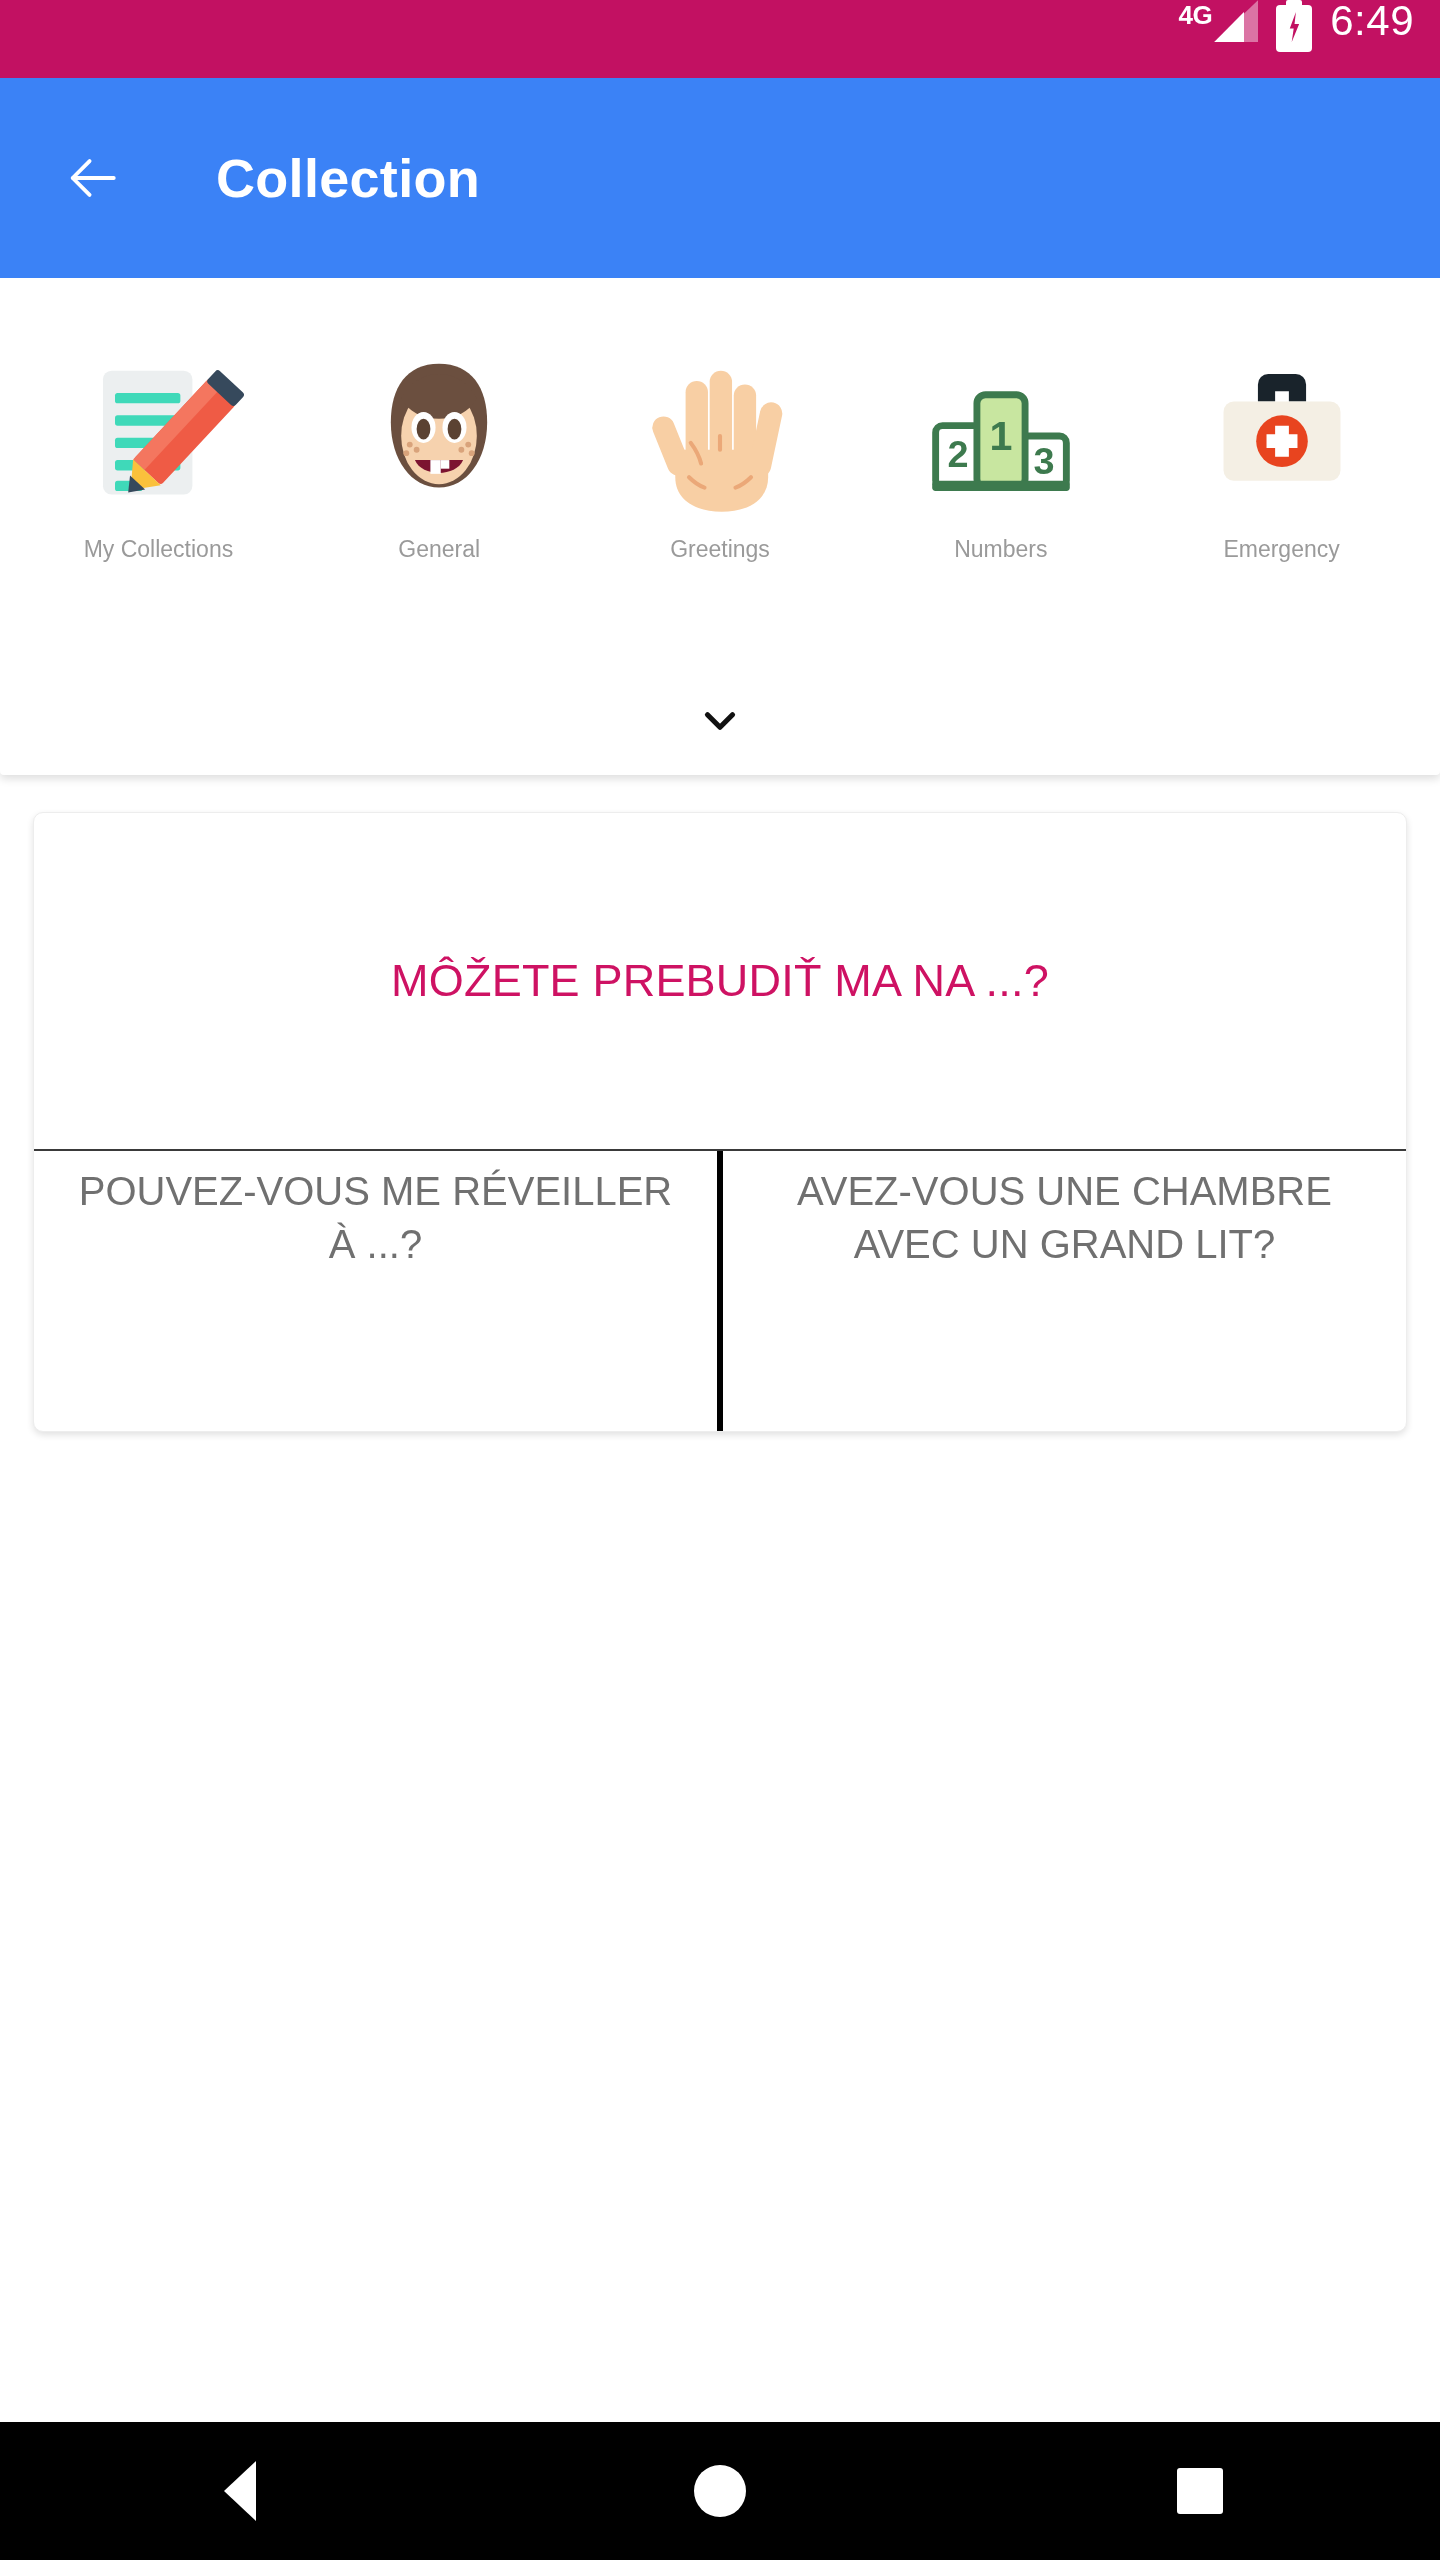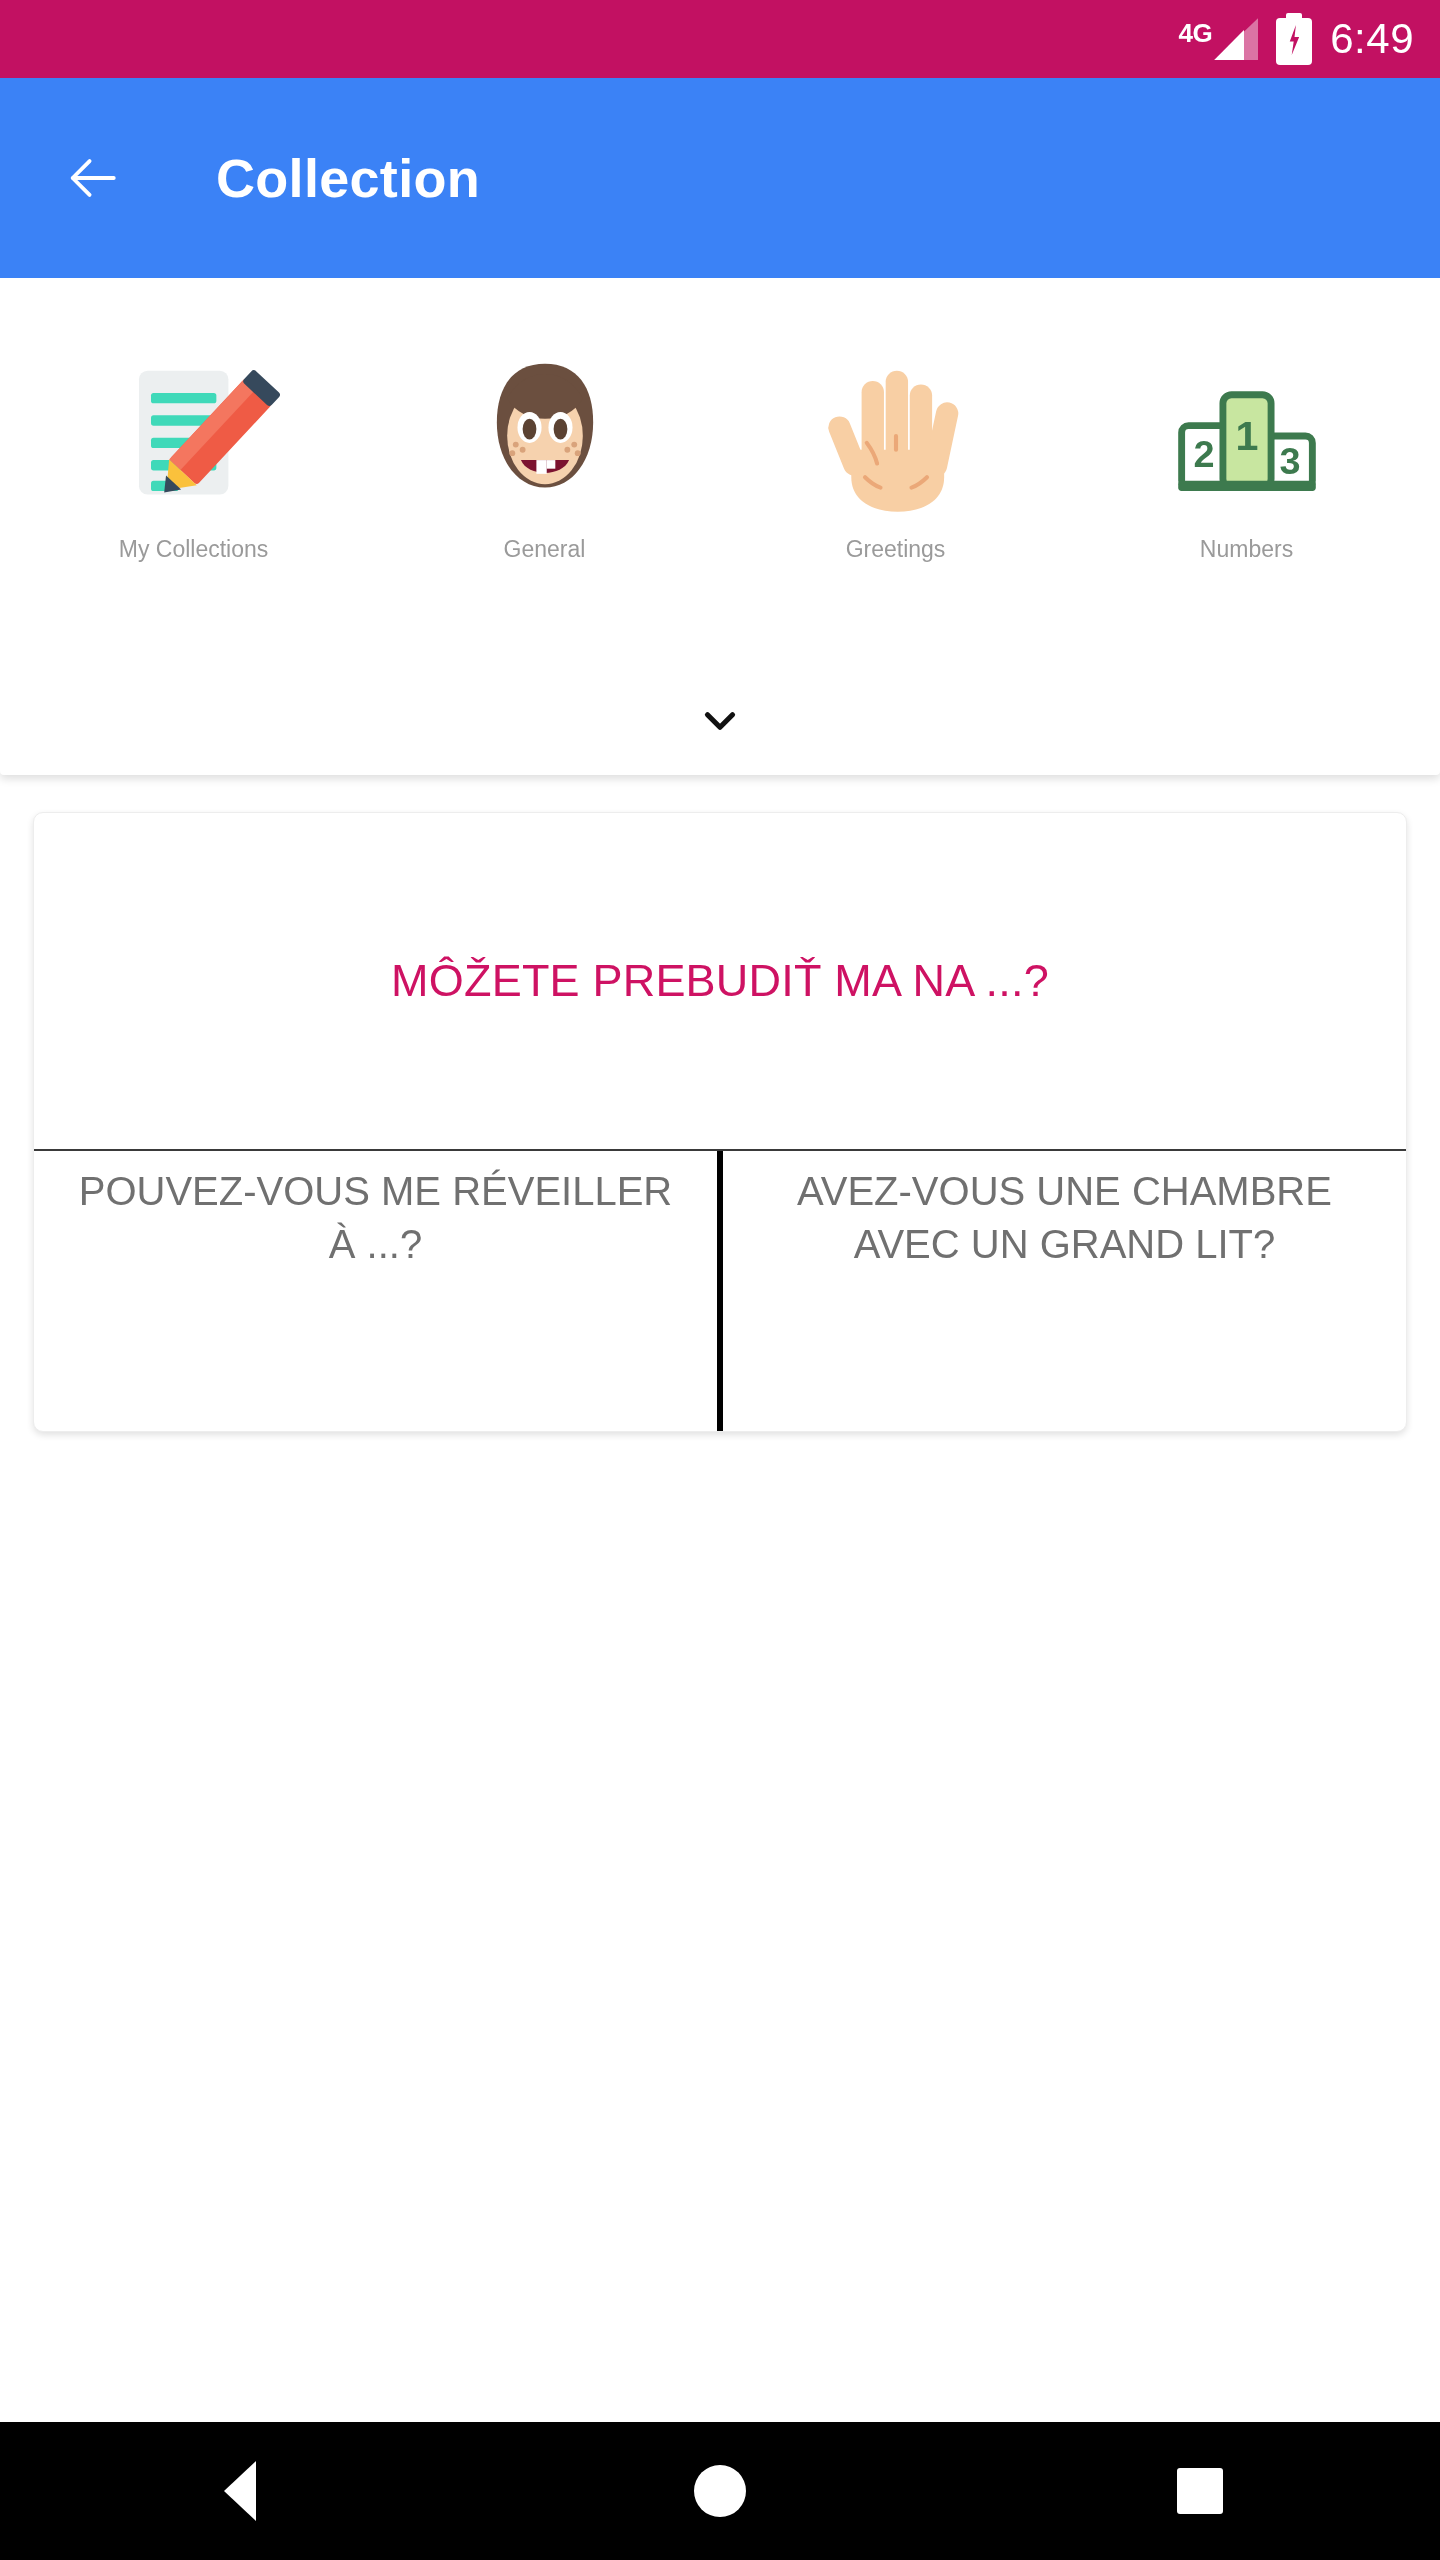--- a/index.html
+++ b/index.html
@@ -15,21 +15,21 @@
     position:relative;
     width:1440px; height:2560px;
     background:#ffffff;
     display:flex; flex-direction:column;
   }
 
   
   .status-bar {
     height:78px; flex:0 0 78px;
     background:#c21162;
-    display:flex; align-items:center; justify-content:flex-end;
+    display:flex; justify-content:flex-end;
     padding-right:26px;
     gap:18px;
   }
   .sb-signal { display:flex; align-items:flex-start; gap:2px; }
   .sb-4g {
     color:#ffffff; font-size:26px; font-weight:bold;
     line-height:1; letter-spacing:-0.5px;
     transform:translateY(2px);
   }
   .sb-tri { width:44px; height:42px; position:relative; }
@@ -303,20 +303,31 @@
             <rect x="10" y="76" width="80" height="6" rx="2" fill="#3d7a4e"></rect>
             <text x="25" y="68" font-family="Liberation Sans, sans-serif" font-size="22" font-weight="bold" fill="#3d7a4e" text-anchor="middle">2</text>
             <text x="50" y="58" font-family="Liberation Sans, sans-serif" font-size="24" font-weight="bold" fill="#3d7a4e" text-anchor="middle">1</text>
             <text x="75" y="72" font-family="Liberation Sans, sans-serif" font-size="22" font-weight="bold" fill="#3d7a4e" text-anchor="middle">3</text>
           </svg>
         </div>
         <div class="cat-label">Numbers</div>
       </div>
 
 
+      <div class="cat-item">
+        <div class="cat-icon">
+          <svg viewBox="0 0 100 100">
+            <path d="M36 30V20a6 6 0 016-6h16a6 6 0 016 6v10h-10v-6H46v6z" fill="#19232b"></path>
+            <rect x="16" y="30" width="68" height="46" rx="6" fill="#f4efe4"></rect>
+            <circle cx="50" cy="53" r="15" fill="#e8441f"></circle>
+            <path d="M46 44h8v5h5v8h-5v5h-8v-5h-5v-8h5z" fill="#ffffff"></path>
+          </svg>
+        </div>
+        <div class="cat-label">Emergency</div>
+      </div>
 
     </div>
 
     <div class="cat-expander">
       <span>
         <svg viewBox="0 0 48 48" width="50" height="50">
           <path d="M12 18l12 12 12-12" fill="none" stroke="#111111" stroke-width="5" stroke-linecap="round" stroke-linejoin="round"></path>
         </svg>
       </span>
     </div>

